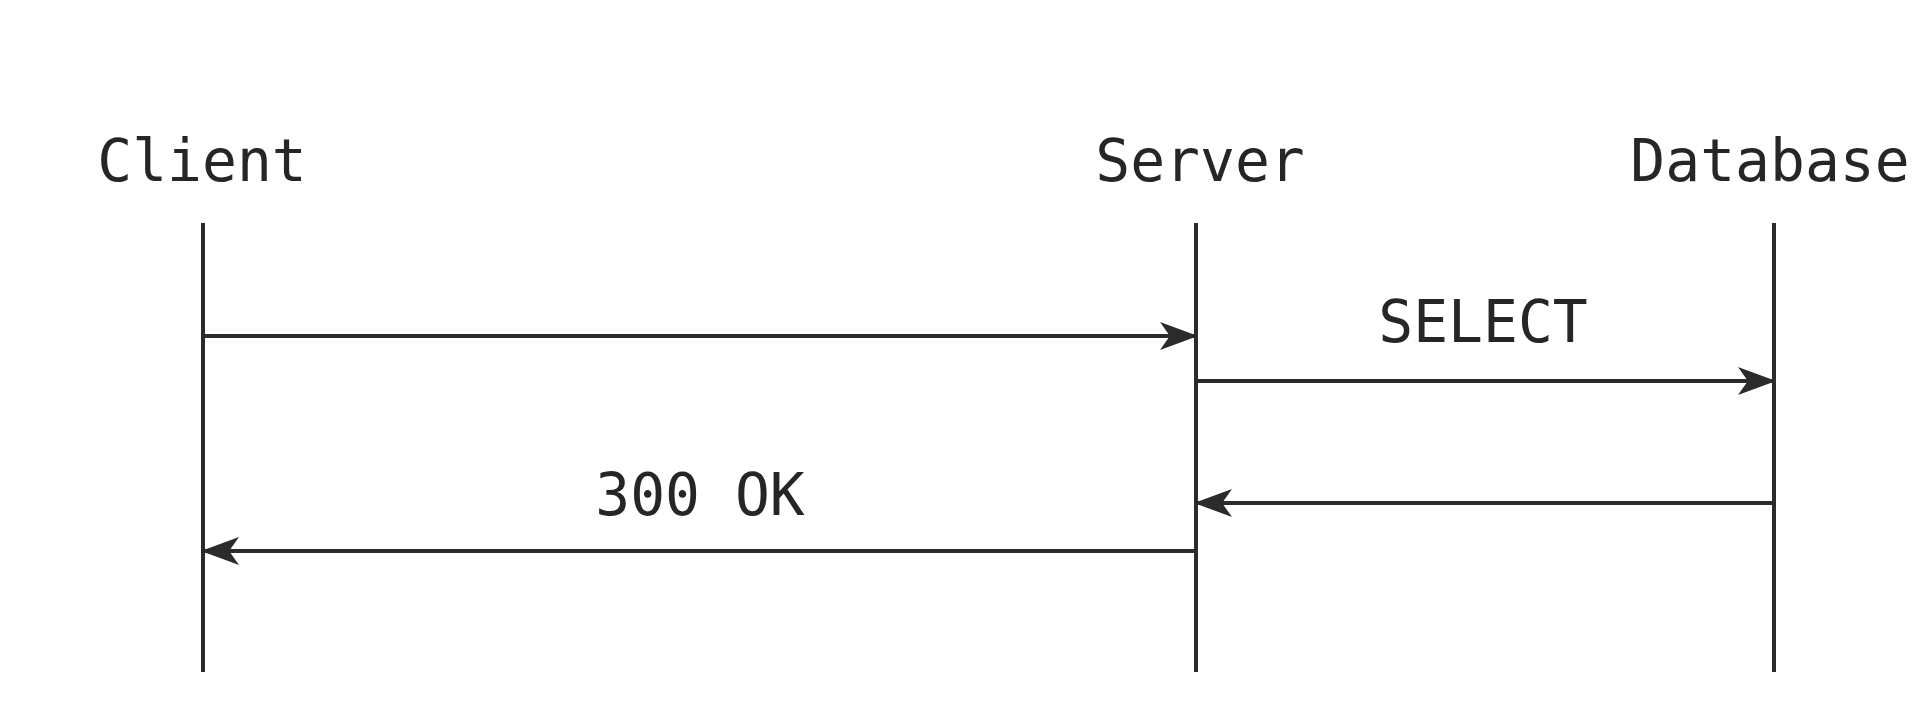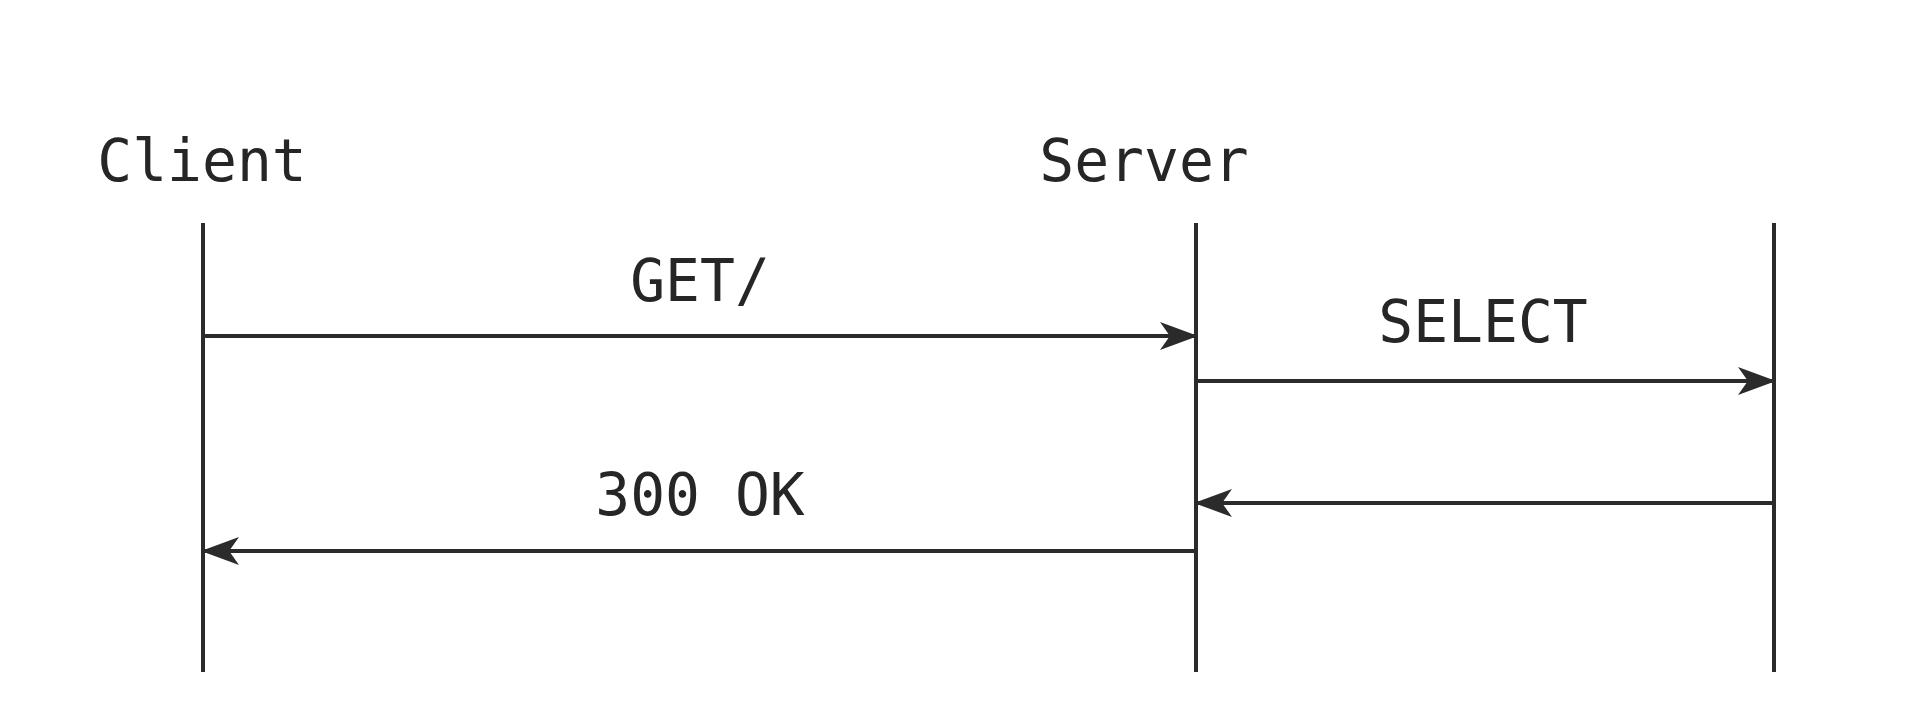--- a/index.html
+++ b/index.html
@@ -62,26 +62,26 @@
     clip-path: polygon(0% 50%, 100% 0%, 74% 50%, 100% 100%);
   }
 </style>
 </head>
 <body>
 
 <div id="canvas">
   <div id="diagram" style="background: rgb(255, 255, 255);">
       <div class="participant-label" style="left: 202px; top: 132px; color: rgb(38, 38, 38);">Client</div>
       <div class="lifeline" style="left: 201px; top: 223px; height: 449px; background: rgb(43, 43, 43);"></div>
-      <div class="participant-label" style="left: 1144px; top: 132px; color: rgb(38, 38, 38);">Server</div>
+      <div class="participant-label" style="left: 1200px; top: 132px; color: rgb(38, 38, 38);">Server</div>
       <div class="lifeline" style="left: 1194px; top: 223px; height: 449px; background: rgb(43, 43, 43);"></div>
+      <div class="participant-label" style="left: 1770px; top: 132px; color: rgb(38, 38, 38);">Database</div>
       <div class="lifeline" style="left: 1772px; top: 223px; height: 449px; background: rgb(43, 43, 43);"></div>
       <div class="msg-line" style="left: 203px; width: 993px; top: 334px; background: rgb(43, 43, 43);"></div>
       <div class="arrowhead right" style="top: 322px; left: 1160px; background: rgb(43, 43, 43);"></div>
-      <div class="msg-label" style="left: 700px; top: 252px; color: rgb(38, 38, 38);">GET/</div>
       <div class="msg-line" style="left: 1196px; width: 578px; top: 379px; background: rgb(43, 43, 43);"></div>
       <div class="arrowhead right" style="top: 367px; left: 1738px; background: rgb(43, 43, 43);"></div>
       <div class="msg-label" style="left: 1483px; top: 293px; color: rgb(38, 38, 38); text-align: center;">SELECT</div>
       <div class="msg-line" style="left: 1196px; width: 578px; top: 501px; background: rgb(43, 43, 43);"></div>
       <div class="arrowhead left" style="top: 489px; left: 1194px; background: rgb(43, 43, 43);"></div>
       <div class="msg-line" style="left: 203px; width: 993px; top: 549px; background: rgb(43, 43, 43);"></div>
       <div class="arrowhead left" style="top: 537px; left: 201px; background: rgb(43, 43, 43);"></div>
       <div class="msg-label" style="left: 700px; top: 466px; color: rgb(38, 38, 38);">300 OK</div>
     </div>
 </div>

